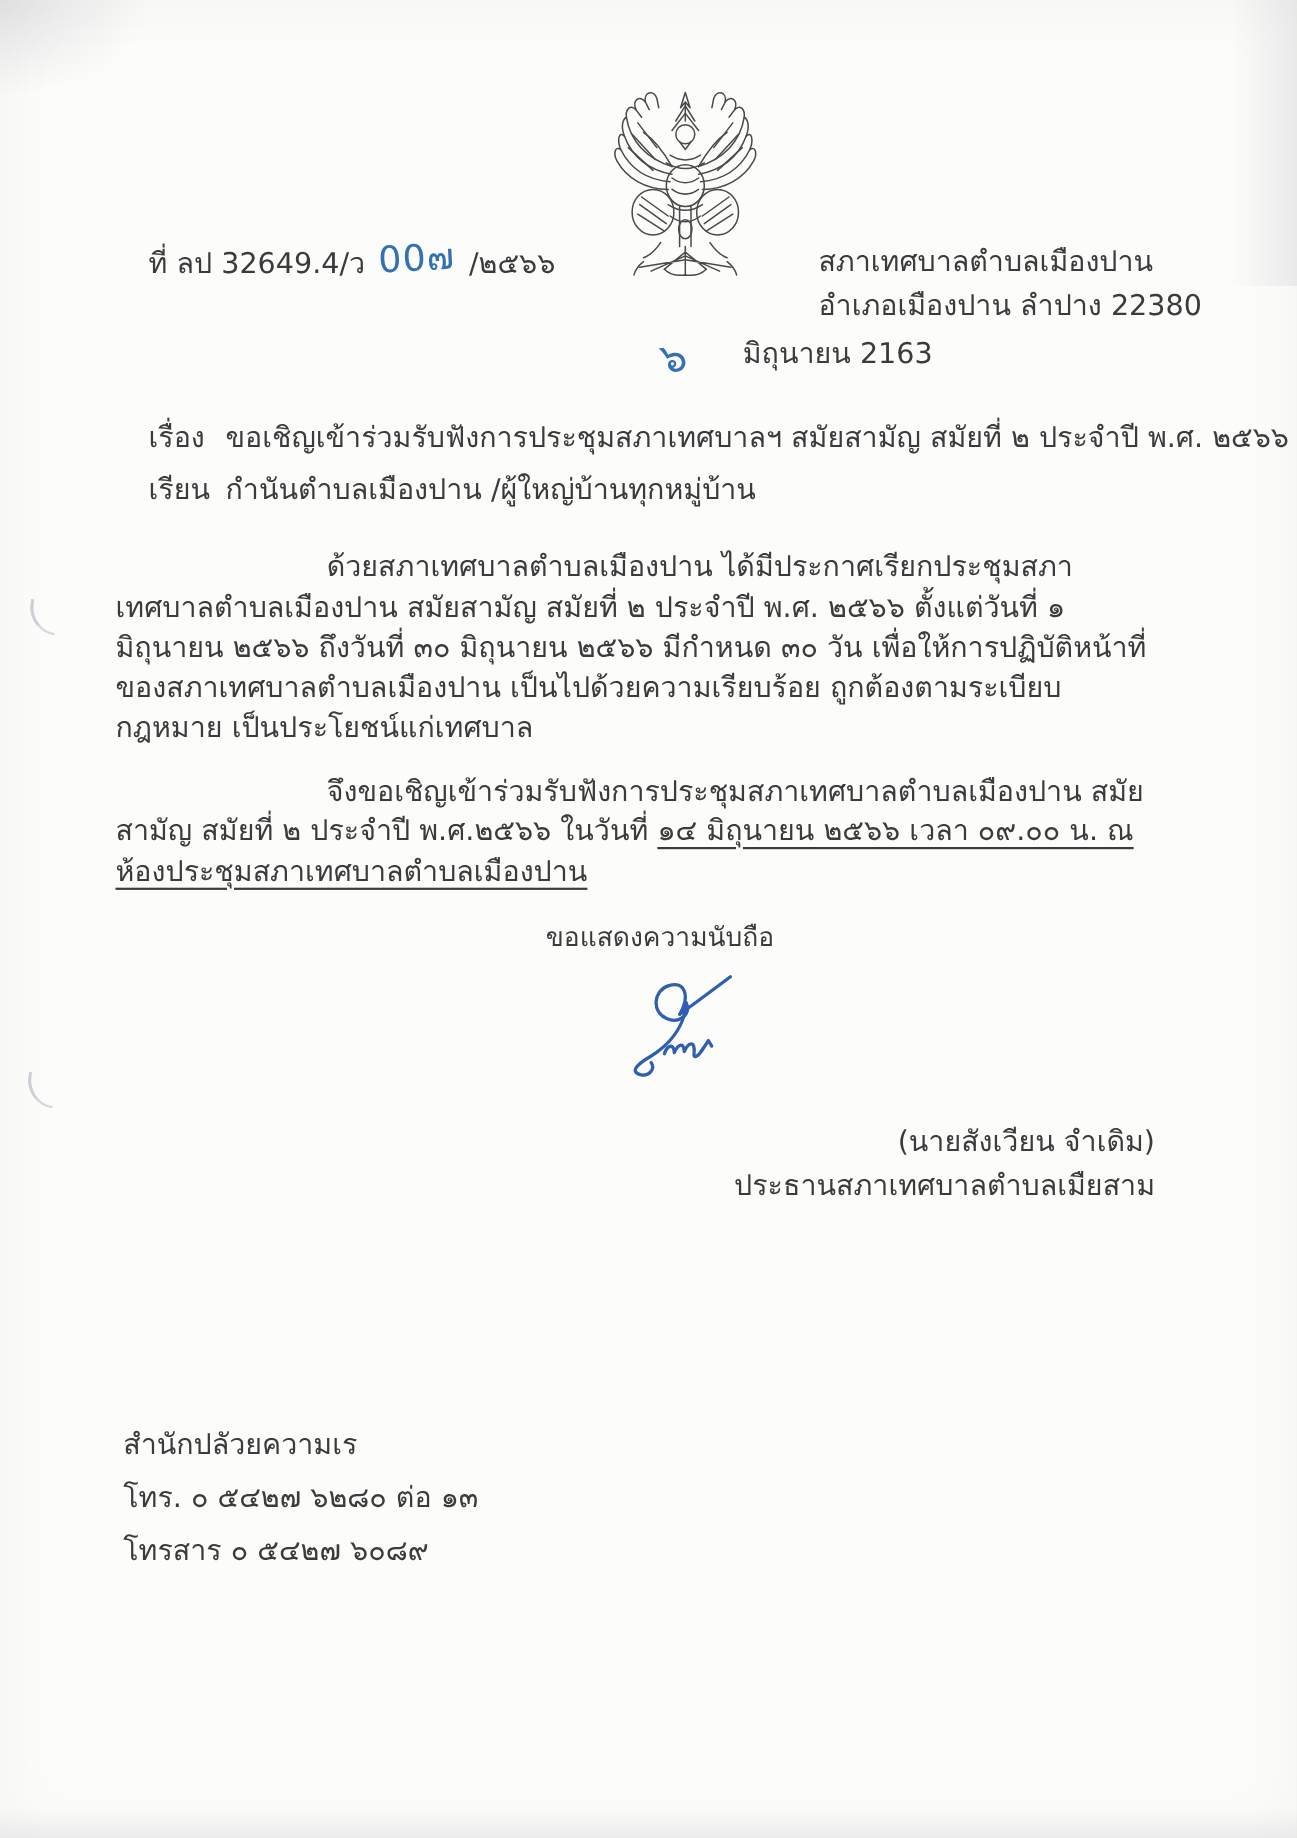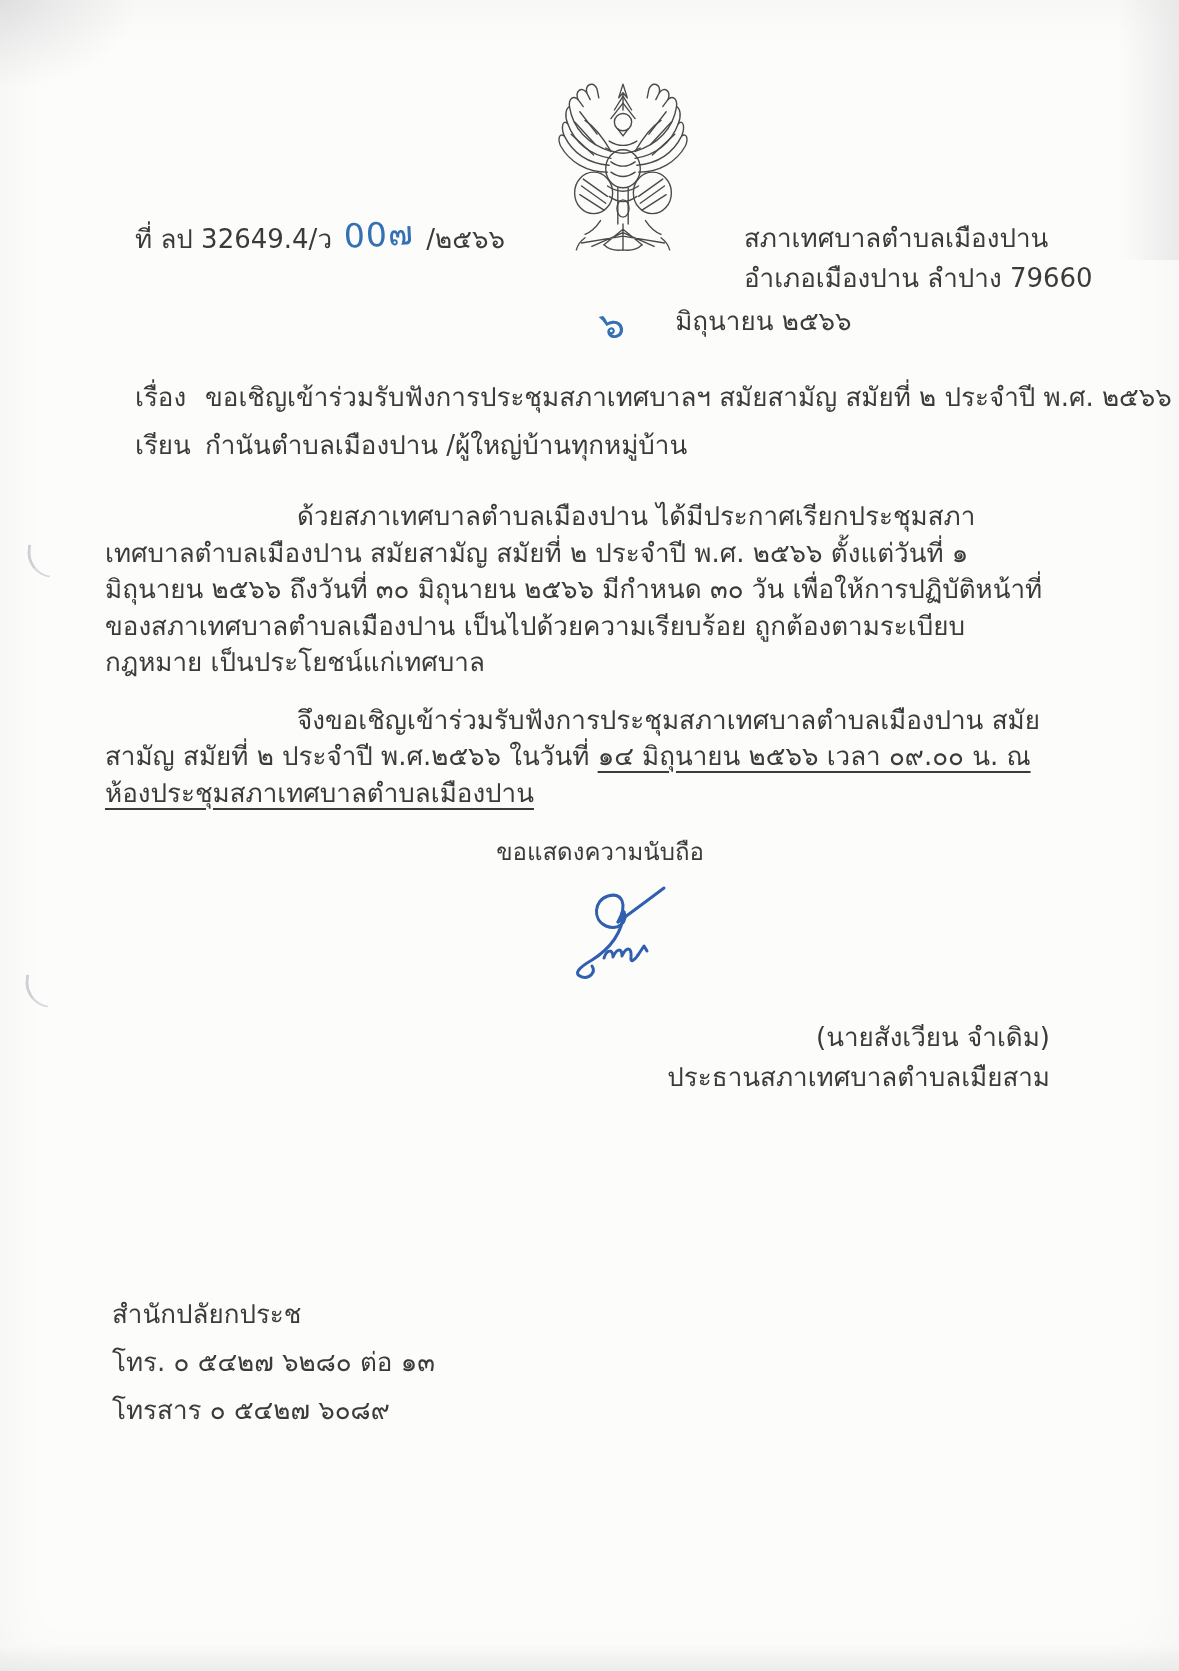--- a/index.html
+++ b/index.html
@@ -127,26 +127,26 @@
   </div>
 
   <div class="ref-line">
     <span>ที่ ลป 32649.4/ว</span>
     <span class="hand">00๗</span>
     <span>/๒๕๖๖</span>
   </div>
 
   <div class="sender">
     <div>สภาเทศบาลตำบลเมืองปาน</div>
-    <div>อำเภอเมืองปาน ลำปาง 79660</div>
+    <div>อำเภอเมืองปาน ลำปาง 22380</div>
   </div>
 
   <div class="date-line">
     <span class="hand">๖</span>
-    <span class="month">มิถุนายน ๒๕๖๖</span>
+    <span class="month">มิถุนายน 2163</span>
   </div>
 
   <div class="field-row row-subject">
     <span class="label">เรื่อง</span>
     <span>ขอเชิญเข้าร่วมรับฟังการประชุมสภาเทศบาลฯ สมัยสามัญ สมัยที่ ๒ ประจำปี พ.ศ. ๒๕๖๖</span>
   </div>
 
   <div class="field-row row-recipient">
     <span class="label">เรียน</span>
     <span>กำนันตำบลเมืองปาน /ผู้ใหญ่บ้านทุกหมู่บ้าน</span>
@@ -166,18 +166,18 @@
       <path d="M72,34 C70,56 56,72 40,82 C28,89 20,96 30,99 C38,101 44,94 40,88"></path>
       <path d="M52,80 c3,-9 9,-9 9,-1 c4,-9 9,-9 9,-1 c4,-9 10,-10 9,1 c-1,6 3,4 7,-2"></path>
       <path d="M86,77 l6,-9 l3,5"></path>
     </svg>
   </div>
 
   <div class="signer signer-name">(นายสังเวียน จำเดิม)</div>
   <div class="signer signer-title">ประธานสภาเทศบาลตำบลเมืยสาม</div>
 
   <div class="footer">
-    <div>สำนักปลัยกประช</div>
+    <div>สำนักปลัวยความเร</div>
     <div>โทร.  ๐ ๕๔๒๗ ๖๒๘๐ ต่อ ๑๓</div>
     <div>โทรสาร  ๐ ๕๔๒๗ ๖๐๘๙</div>
   </div>
 
 </div>
 
 </body></html>

